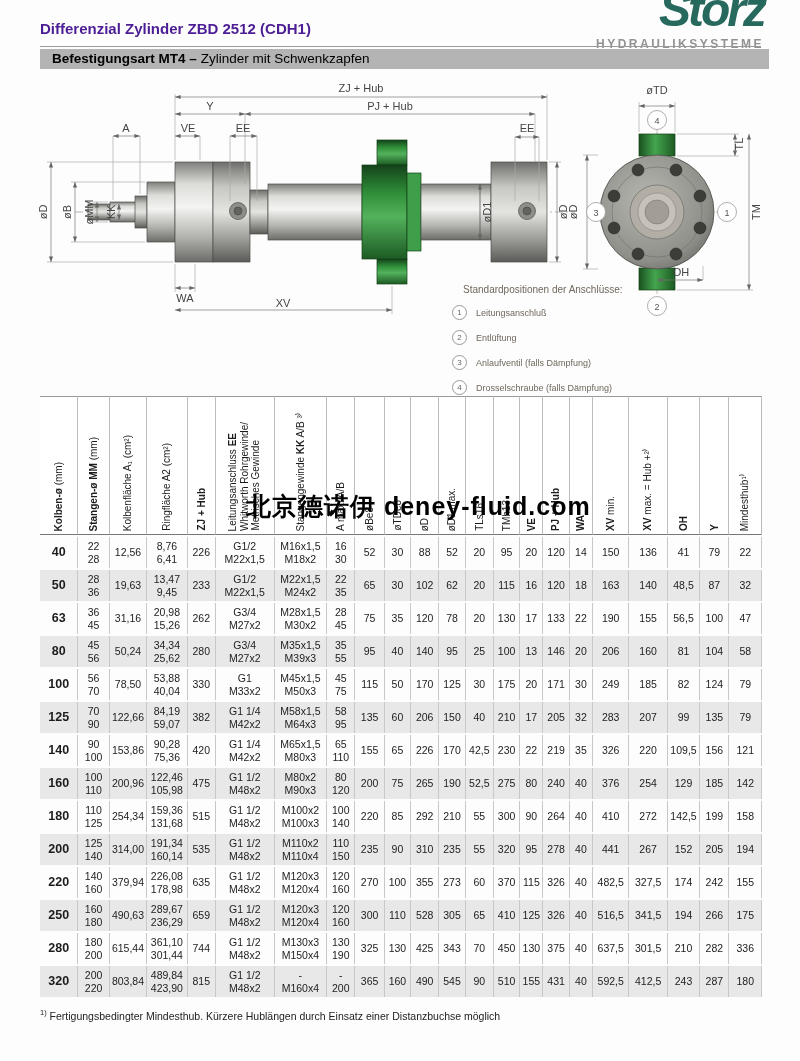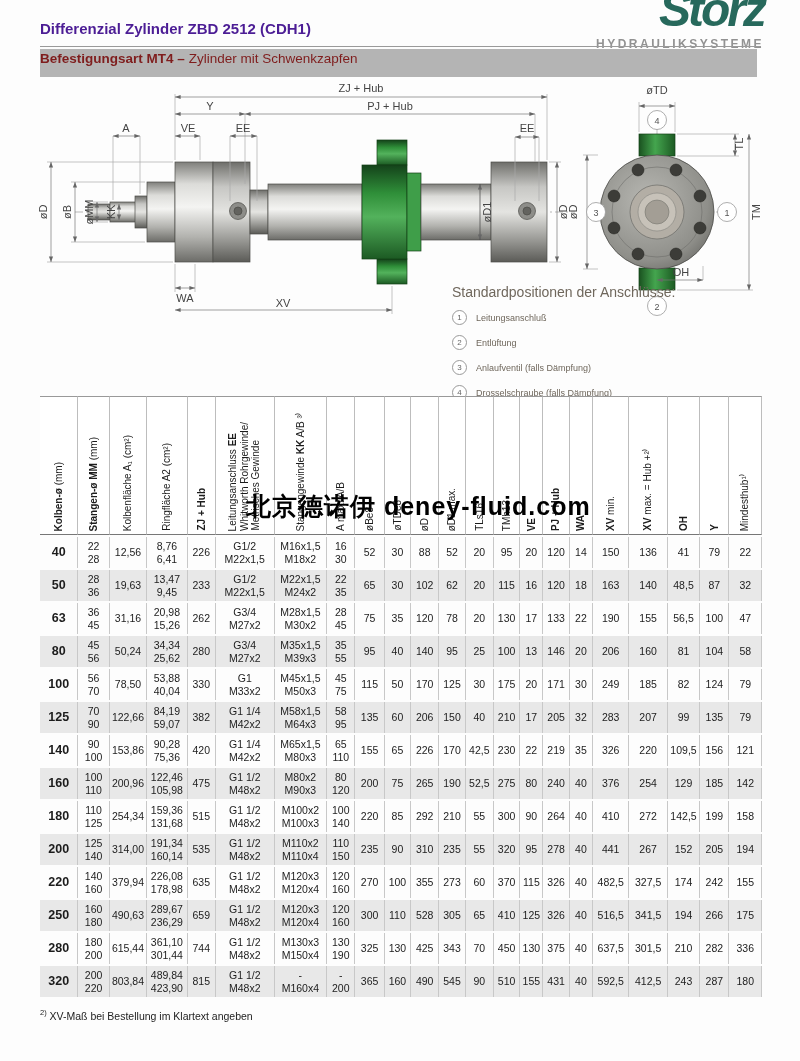--- a/index.html
+++ b/index.html
@@ -3,29 +3,29 @@
 <meta charset="utf-8">
 <style>
   html,body{margin:0;padding:0;}
   body{width:800px;height:1061px;position:relative;overflow:hidden;background:#fdfdfd;
        font-family:"Liberation Sans",sans-serif;color:#1a1a1a;}
   .title{position:absolute;left:40px;top:20px;font-size:15px;font-weight:bold;color:#4c1d95;}
   .logo{position:absolute;right:36px;top:-14px;text-align:right;line-height:1;}
   .logo-word{font-size:48px;font-weight:bold;font-style:italic;letter-spacing:-3px;color:#27695c;}
   .logo-sub{font-size:12px;font-weight:bold;color:#929292;letter-spacing:2.5px;margin-top:4px;}
   .rule{position:absolute;left:40px;top:46px;width:721px;height:1px;background:#9a9a9a;}
-  .band{position:absolute;left:40px;top:49px;width:717px;height:28px;background:#b4b4b4;
-        font-size:13.5px;line-height:19px;padding-left:0;color:#7f1d1d;}
+  .band{position:absolute;left:40px;top:49px;width:717px;height:20px;background:#b4b4b4;
+        font-size:13.5px;line-height:19px;padding-left:12px;color:#000000;}
   .band b{margin-right:4px;}
   .drawing{position:absolute;left:35px;top:78px;width:730px;height:312px;}
   svg text{font-family:"Liberation Sans",sans-serif;font-size:11px;fill:#3a3a3a;}
   svg .dimlbl{font-size:11px;fill:#444;}
   svg .callout-t{font-size:9px;fill:#555;}
   .legend{position:absolute;left:452px;top:284px;width:230px;}
-  .legend-title{font-size:14px;color:#6f675c;margin-bottom:4px;}
+  .legend-title{font-size:10px;color:#6f675c;margin-bottom:4px;margin-left:11px;}
   .leg-item{font-size:9px;color:#6f675c;margin-top:10px;display:flex;align-items:center;}
   .circ{display:inline-block;width:13px;height:13px;line-height:13px;border:1px solid #999;
         border-radius:50%;text-align:center;font-size:8px;color:#666;background:#fff;margin-right:9px;flex:0 0 13px;}
   table.dim{position:absolute;top:394px;left:40px;width:722px;table-layout:fixed;
         border-collapse:separate;border-spacing:0 2px;font-size:10.5px;color:#1c1c1c;}
   .colhead{height:134px;vertical-align:bottom;text-align:center;padding:0 0 3px 0;
         border-right:1px solid #bdbdbd;border-top:1px solid #999;border-bottom:1px solid #777;
         background:#fff;font-weight:normal;}
   .vline{writing-mode:vertical-rl;transform:rotate(180deg);display:inline-block;vertical-align:bottom;
         font-size:10px;line-height:11.5px;white-space:nowrap;}
@@ -637,14 +637,14 @@
         <td>243</td>
         <td>287</td>
         <td>180</td>
       </tr>
     </tbody>
   </table>
 
 <div class="watermark">北京德诺伊 deney-fluid.com</div>
 
 <div class="footnotes">
-  <div><sup>2)</sup> <span>XV-Maß bei Bestellung im Klartext angeben</span></div>
+  <div><sup>1)</sup> <span>Fertigungsbedingter Mindesthub. Kürzere Hublängen durch Einsatz einer Distanzbuchse möglich</span></div>
 </div>
 
 </body></html>

